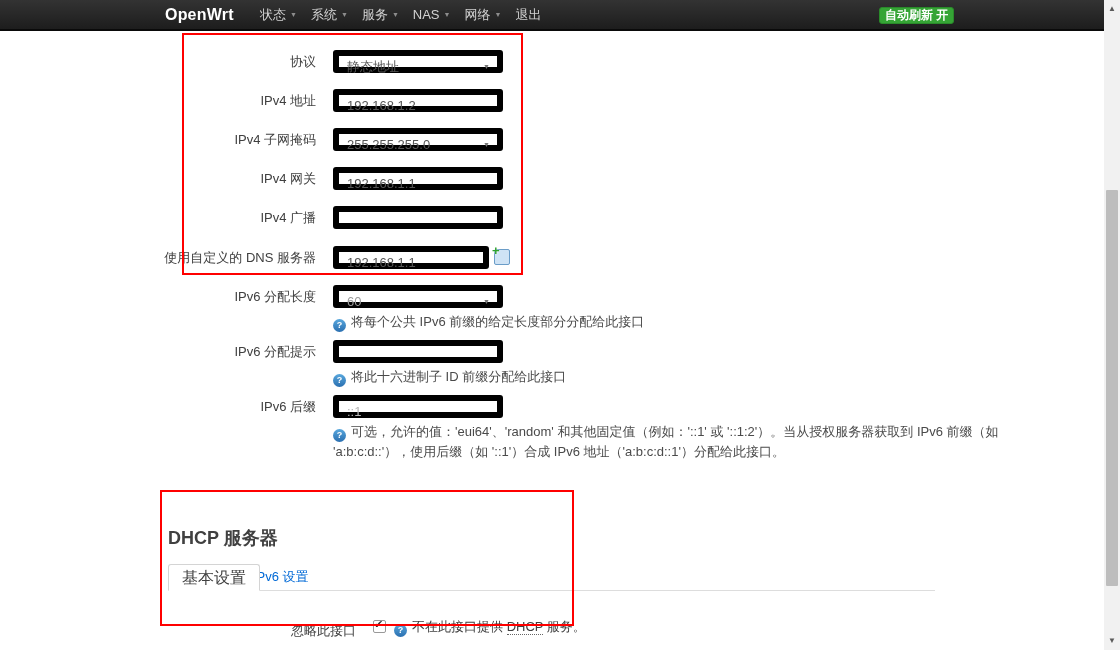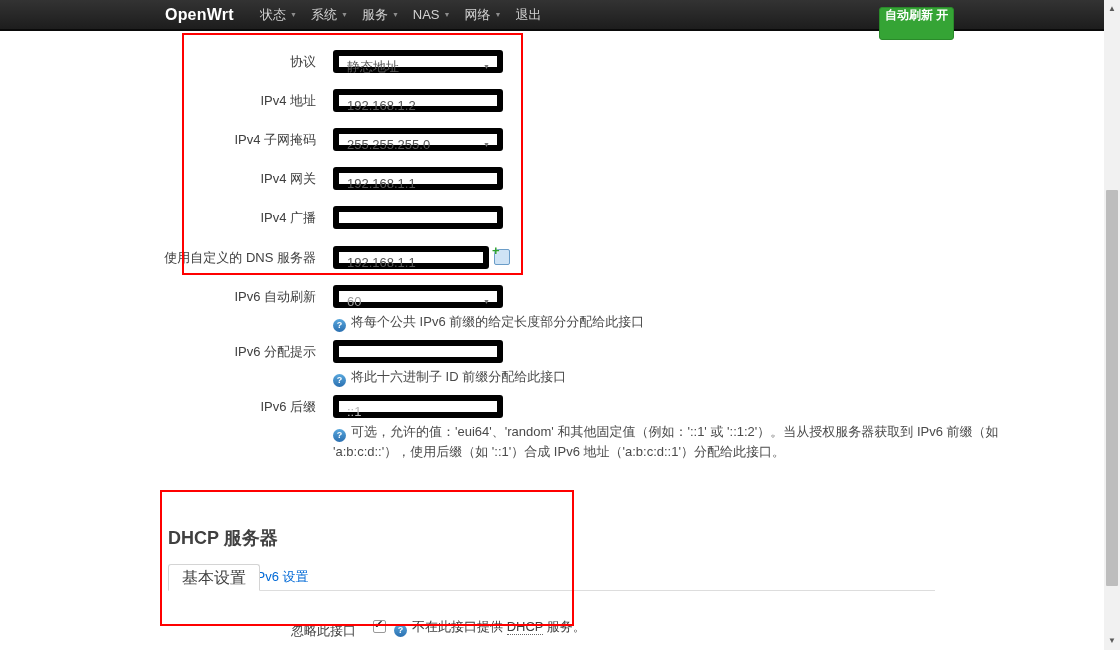--- a/index.html
+++ b/index.html
@@ -10,21 +10,21 @@
   
   #navbar { position:absolute; left:0; top:0; width:1104px; height:31px;
     background:linear-gradient(180deg,#333333 0%,#1d1d1d 100%);
     border-bottom:2px solid #0a0a0a; display:flex; align-items:center; }
   .logo { position:absolute; left:165px; top:0; height:29px; line-height:29px;
     color:#fff; font-size:16px; font-weight:bold; letter-spacing:0.2px; }
   .nav-menu { position:absolute; left:253px; top:0; height:29px; display:flex; align-items:center; }
   .nav-item { color:#d2d2d2; font-size:13px; padding:0 7px; height:21px; line-height:29px;
     display:flex; align-items:center; cursor:pointer; }
   .nav-caret { font-size:7px; color:#8d8d8d; margin-left:4px; }
-  .refresh-badge { position:absolute; left:879px; top:7px; height:33px; line-height:15px;
+  .refresh-badge { position:absolute; left:879px; top:7px; height:17px; line-height:15px;
     background:#35a435; border:1px solid #2a8a2a; border-radius:3px; color:#fff;
     font-size:12px; font-weight:bold; padding:0 5px; cursor:pointer; }
 
   
   #scrollbar { position:absolute; left:1104px; top:0; width:16px; height:650px; background:#f1f1f1; }
   .sb-arrow { position:absolute; left:0; width:16px; height:14px; color:#5a5a5a;
     font-size:8px; text-align:center; line-height:14px; cursor:pointer; }
   .sb-thumb { position:absolute; left:2px; top:190px; width:12px; height:396px;
     background:#bdbdbd; border-radius:1px; cursor:pointer; }
 
@@ -129,21 +129,21 @@
         <div class="form-row" style="top: 185px;">
           <div class="row-label">IPv4 广播</div>
           <div class="ctrl"><span></span></div>
         </div>
         <div class="form-row" style="top: 225px;">
           <div class="row-label">使用自定义的 DNS 服务器</div>
           <div class="ctrl" style="width: 156px;"><span>192.168.1.1</span></div>
           <div class="add-icon"></div>
         </div>
         <div class="form-row" style="top: 264px;">
-          <div class="row-label">IPv6 自动刷新</div>
+          <div class="row-label">IPv6 分配长度</div>
           <div class="ctrl select"><span class="val-muted">60</span><span class="sel-arrow">▼</span></div>
           <div class="help-line"><span class="help-icon">?</span><span>将每个公共 IPv6 前缀的给定长度部分分配给此接口</span></div>
         </div>
         <div class="form-row" style="top: 319px;">
           <div class="row-label">IPv6 分配提示</div>
           <div class="ctrl"><span></span></div>
           <div class="help-line"><span class="help-icon">?</span><span>将此十六进制子 ID 前缀分配给此接口</span></div>
         </div>
         <div class="form-row" style="top: 374px;">
           <div class="row-label">IPv6 后缀</div>

